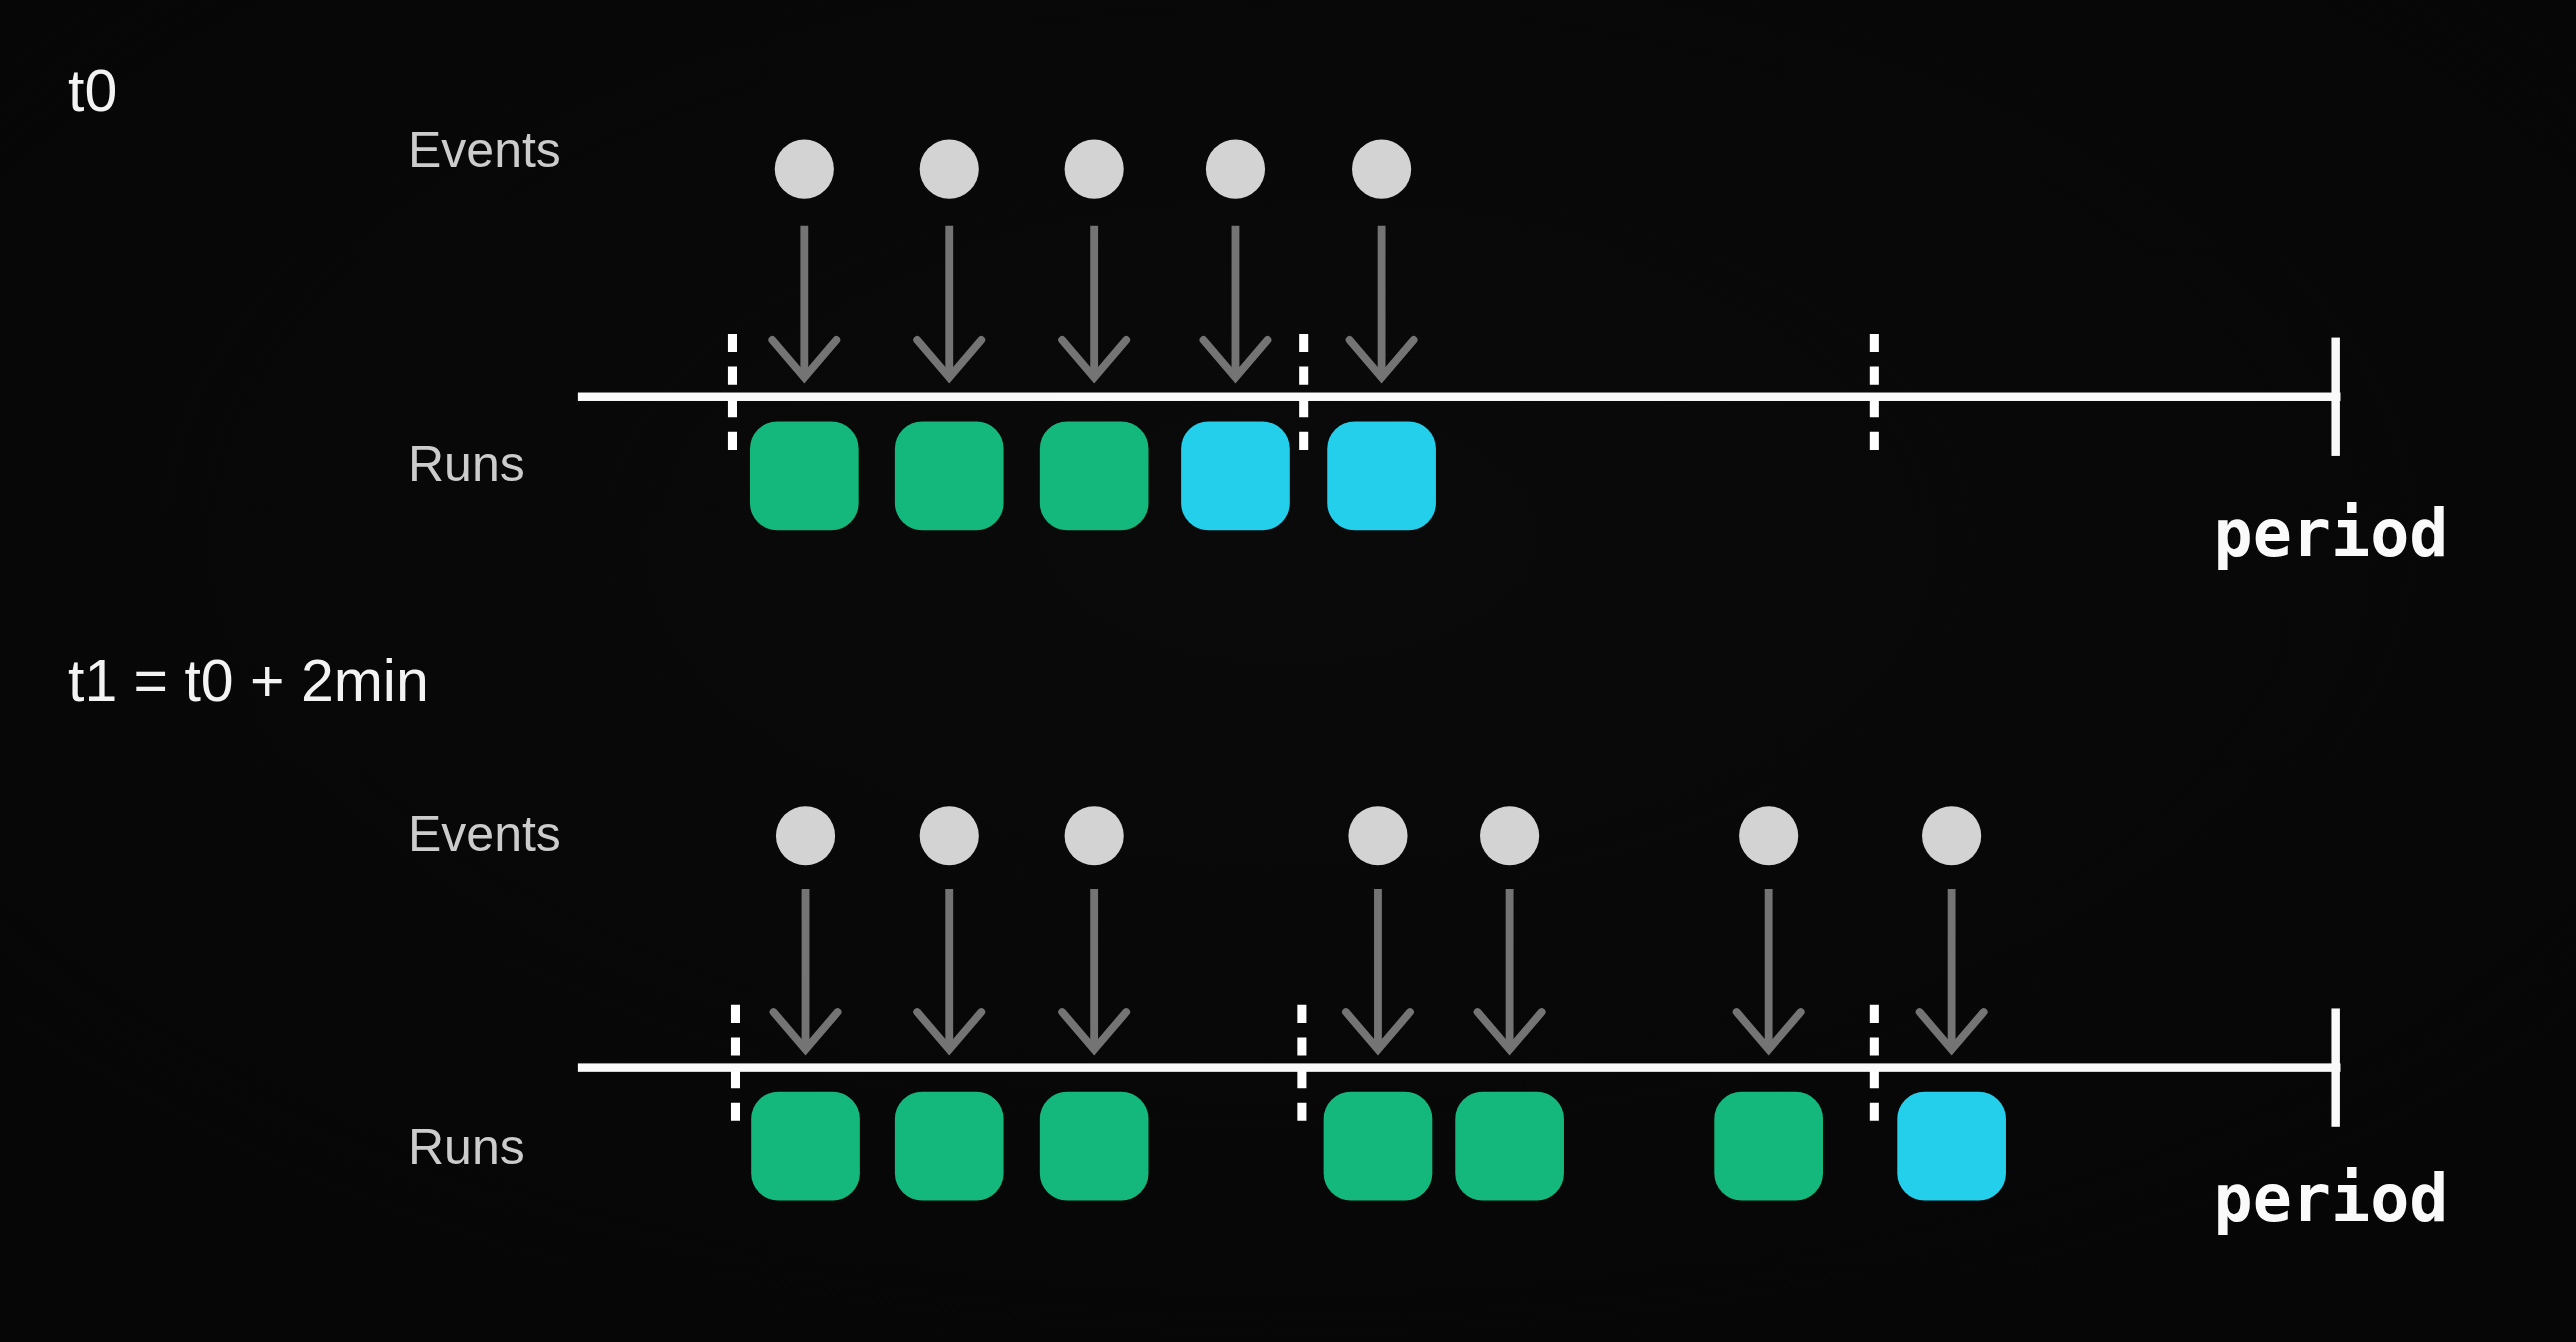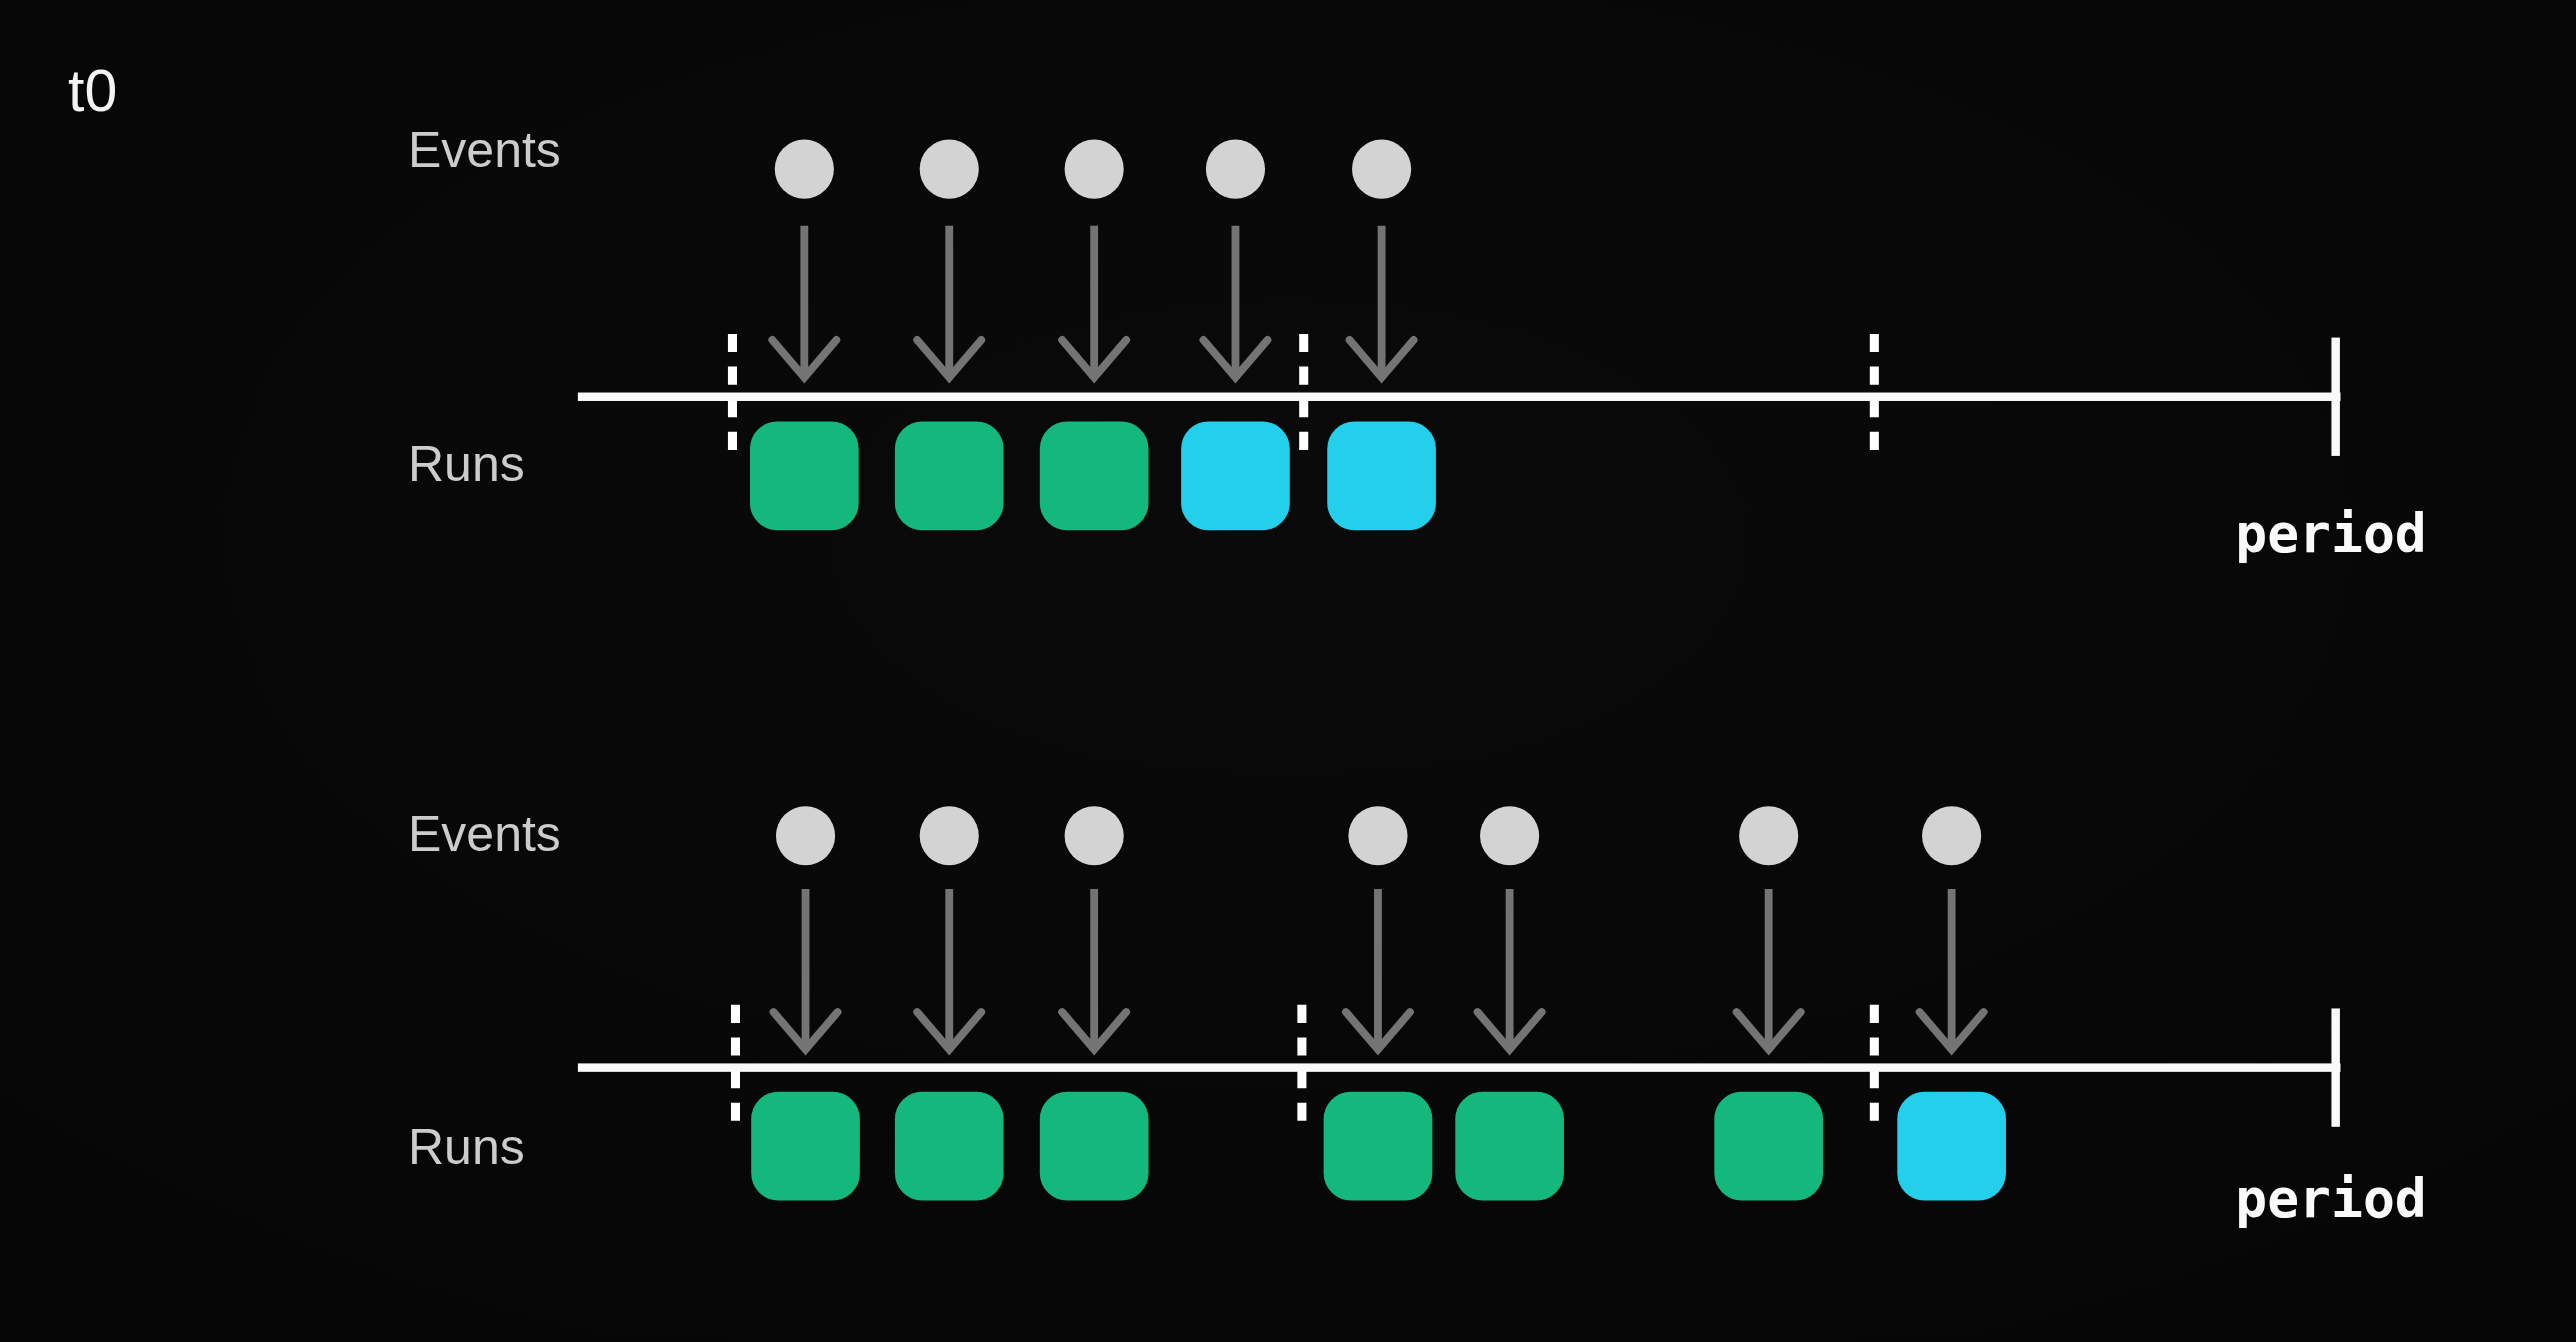--- a/index.html
+++ b/index.html
@@ -39,21 +39,21 @@
     font-size: 50px;
     line-height: 1;
     font-weight: 400;
     white-space: nowrap;
   }
   .period-label {
     position: absolute;
     transform: translate(-50%, -50%);
     font-family: "DejaVu Sans Mono", "Liberation Mono", monospace;
     font-weight: 700;
-    font-size: 53px;
+    font-size: 65px;
     line-height: 1;
     white-space: nowrap;
   }
   .t0-title    { top: 62px;  }
   .t1-title    { top: 652px; }
   .t0-events   { top: 151px;  }
   .t0-runs     { top: 465px;  }
   .t1-events   { top: 835px; }
   .t1-runs     { top: 1148px; }
   .t0-period   { left: 2331px; top: 533px;  }
@@ -130,20 +130,21 @@
     </svg>
 
   <div class="section-title t0-title" style="color: rgb(243, 243, 243);">t0</div>
 
   <div class="row-label t0-events" style="color: rgb(204, 204, 204);">Events</div>
 
   <div class="row-label t0-runs" style="color: rgb(204, 204, 204);">Runs</div>
 
   <div class="period-label t0-period" style="color: rgb(250, 250, 250);">period</div>
 
+  <div class="section-title t1-title" style="color: rgb(243, 243, 243);">t1 = t0 + 2min</div>
 
   <div class="row-label t1-events" style="color: rgb(204, 204, 204);">Events</div>
 
   <div class="row-label t1-runs" style="color: rgb(204, 204, 204);">Runs</div>
 
   <div class="period-label t1-period" style="color: rgb(250, 250, 250);">period</div>
 
 </div>
 
 

